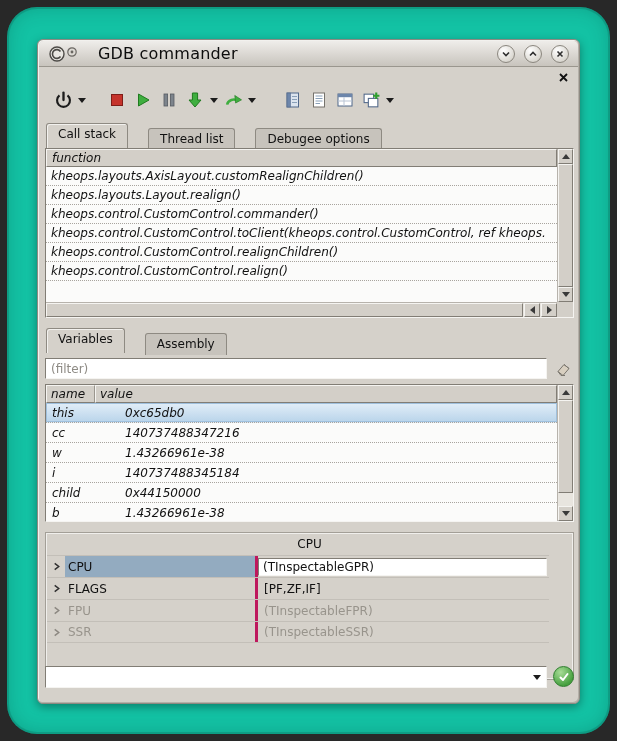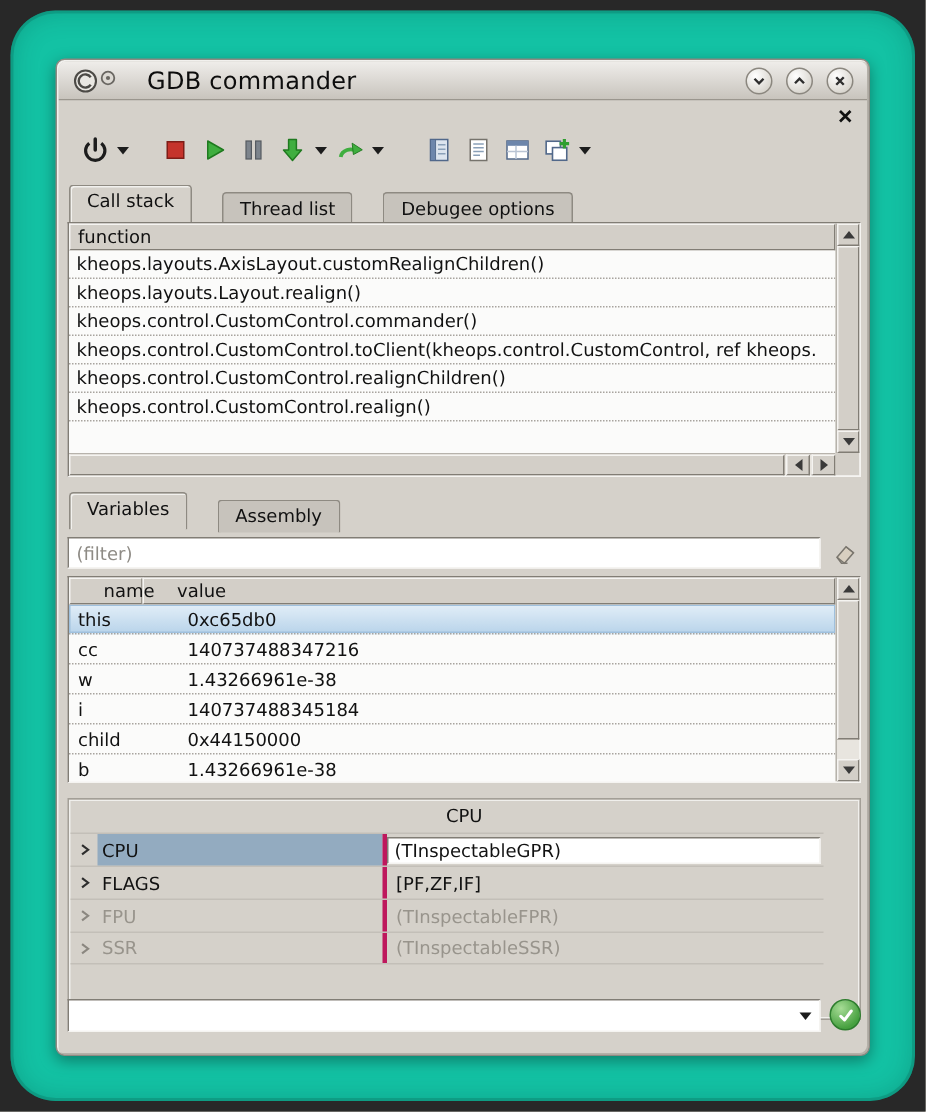--- a/index.html
+++ b/index.html
@@ -41,21 +41,21 @@
   .tabs { position:absolute; display:flex; align-items:flex-end; height:24px; }
   .tabs-top { left:8px; top:84px; }
   .tabs-mid { left:8px; top:289px; }
   .tab { padding:3px 11px 4px 11px; border:1px solid #8e8a82; border-bottom:none;
          border-radius:3px 3px 0 0; background:#c7c3bc; margin-right:20px; position:relative; top:2px;
          cursor:pointer; color:#111; }
   .tab.active { background:#d5d1ca; top:0; padding-bottom:7px; z-index:3;
                 box-shadow: inset 1px 1px 0 #f2f1ee; }
 
   
-  .sunken { border:1px solid; border-color:#817d75 #f5f4f1 #f5f4f1 #817d75; }
+  .sunken { border:1px solid; border-color:#817d75 #f5f4f1 #f5f4f1 #817d75;font-style:italic; }
   .raised { border:1px solid; border-color:#f5f4f1 #817d75 #817d75 #f5f4f1; }
 
   
   .cs-panel { position:absolute; left:7px; top:108px; width:529px; height:170px;
               background:#fbfbfa; overflow:hidden; }
   .cs-header { position:absolute; left:0; top:0; right:16px; height:18px; background:#d3cfc8;
                line-height:17px; padding-left:5px; cursor:pointer; }
   .cs-rows { position:absolute; left:0; top:18px; right:16px; bottom:15px; overflow:hidden; background:#fbfbfa; }
   .cs-row { height:19px; line-height:18px; padding-left:5px; border-bottom:1px dotted #a8a49e;
             white-space:nowrap; overflow:hidden; cursor:pointer; }
@@ -83,21 +83,21 @@
   .filter-input { position:absolute; left:7px; top:318px; width:502px; height:21px; background:#fff;
                   border:1px solid; border-color:#817d75 #f5f4f1 #f5f4f1 #817d75; padding:0 5px;
                   font:inherit; color:#111; }
   .filter-input::placeholder { color:#8e8b85; opacity:1; }
   .filter-clear { position:absolute; left:514px; top:318px; width:22px; height:21px; background:transparent;
                   border:none; cursor:pointer; display:flex; align-items:center; justify-content:center; }
 
   
   .var-panel { position:absolute; left:7px; top:344px; width:529px; height:138px; background:#fbfbfa; overflow:hidden; }
   .var-header { position:absolute; left:0; top:0; right:16px; height:18px; display:flex; background:#d3cfc8; }
-  .var-hcell { line-height:17px; padding-left:22px; cursor:pointer; }
+  .var-hcell { line-height:17px; padding-left:4px; cursor:pointer; }
   .var-hname { width:49px; border-right-color:#9a968e; }
   .var-hvalue { flex:1; }
   .var-rows { position:absolute; left:0; top:18px; right:16px; bottom:0; overflow:hidden; }
   .var-row { height:20px; display:flex; align-items:center; border-bottom:1px dotted #a8a49e; cursor:pointer;gap:23px; }
   .var-name { width:49px; padding-left:6px; overflow:hidden; white-space:nowrap; }
   .var-value { flex:1; padding-left:7px; overflow:hidden; white-space:nowrap; }
   .var-row.selected { background:linear-gradient(#e2eef8,#b9d4ea); box-shadow: inset 0 0 0 1px #9fc0dd; }
 
   
   .cpu-panel { position:absolute; left:7px; top:492px; width:529px; height:148px; background:#d5d1ca;

